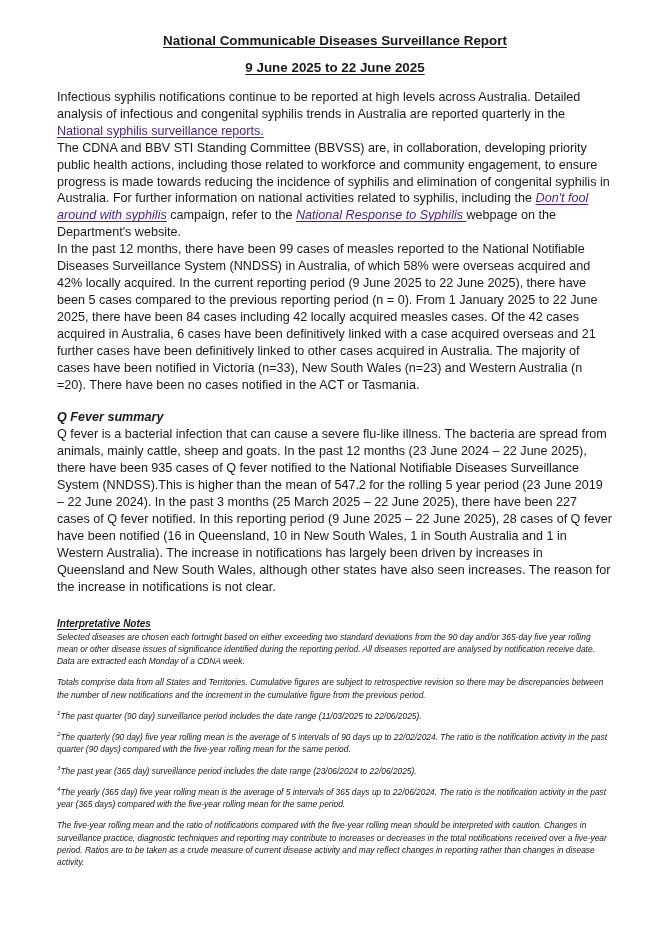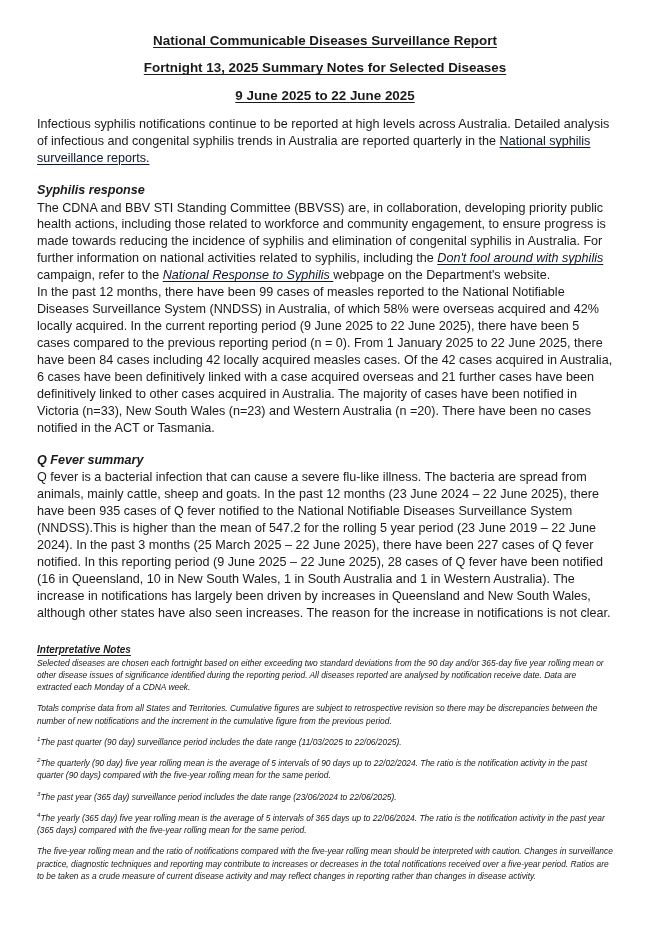--- a/index.html
+++ b/index.html
@@ -11,21 +11,21 @@
     width: 667px;
     height: 940px;
     font-family: "Liberation Sans", sans-serif;
     color: #1a1a1a;
     overflow: hidden;
   }
   .page {
     width: 667px;
     height: 770px;
     box-sizing: border-box;
-    padding: 34px 54px 0 37px;
+    padding: 34px 54px 0 57px;
     position: relative;
   }
 
   
   .title-block { text-align: center; }
   .doc-title {
     font-size: 13.4px;
     font-weight: bold;
     line-height: 1.0;
     margin: 0 0 14px 0;
@@ -56,21 +56,21 @@
 
   
   p.body-para {
     font-size: 12.6px;
     line-height: 1.345;
     margin: 0;
     text-align: left;
     letter-spacing: -0.01px;
   }
   a.doc-link {
-    color: #0f172a;
+    color: #4c1d95;
     text-decoration: underline;
     text-underline-offset: 1.5px;
   }
   a.doc-link.ital { font-style: italic; }
 
   
   .notes { margin-top: 22px; }
   h4.notes-head {
     font-size: 10px;
     font-weight: bold;
@@ -95,27 +95,25 @@
     line-height: 0;
   }
 </style>
 </head>
 <body>
 
 <div class="page">
 
   <div class="title-block">
     <div class="doc-title"><span>National Communicable Diseases Surveillance Report</span></div>
-    <div class="doc-title"><span>Fortnight 13, 2025 Summary Notes for Selected Diseases</span></div>
     <div class="doc-title"><span>9 June 2025 to 22 June 2025</span></div>
   </div>
 
   <p class="body-para"><span>Infectious syphilis notifications continue to be reported at high levels across Australia. Detailed analysis of infectious and congenital syphilis trends in Australia are reported quarterly in the </span><a class="doc-link" href="#">National syphilis surveillance reports.</a></p>
 
-  <h3 class="sub-head"><span>Syphilis response</span></h3>
   <p class="body-para"><span>The CDNA and BBV STI Standing Committee (BBVSS) are, in collaboration, developing priority public health actions, including those related to workforce and community engagement, to ensure progress is made towards reducing the incidence of syphilis and elimination of congenital syphilis in Australia. For further information on national activities related to syphilis, including the </span><a class="doc-link ital" href="#">Don't fool around with syphilis</a><span> campaign, refer to the </span><a class="doc-link ital" href="#">National Response to Syphilis </a><span>webpage on the Department's website.</span></p>
 
   <p class="body-para">In the past 12 months, there have been 99 cases of measles reported to the National Notifiable Diseases Surveillance System (NNDSS) in Australia, of which 58% were overseas acquired and 42% locally acquired. In the current reporting period (9 June 2025 to 22 June 2025), there have been 5 cases compared to the previous reporting period (n = 0). From 1 January 2025 to 22 June 2025, there have been 84 cases including 42 locally acquired measles cases. Of the 42 cases acquired in Australia, 6 cases have been definitively linked with a case acquired overseas and 21 further cases have been definitively linked to other cases acquired in Australia. The majority of cases have been notified in Victoria (n=33), New South Wales (n=23) and Western Australia (n =20). There have been no cases notified in the ACT or Tasmania.</p>
 
   <h3 class="sub-head"><span>Q Fever summary</span></h3>
   <p class="body-para">Q fever is a bacterial infection that can cause a severe flu-like illness. The bacteria are spread from animals, mainly cattle, sheep and goats. In the past 12 months (23 June 2024 – 22 June 2025), there have been 935 cases of Q fever notified to the National Notifiable Diseases Surveillance System (NNDSS).This is higher than the mean of 547.2 for the rolling 5 year period (23 June 2019 – 22 June 2024).  In the past 3 months (25 March 2025 – 22 June 2025), there have been 227 cases of Q fever notified. In this reporting period (9 June 2025 – 22 June 2025), 28 cases of Q fever have been notified (16 in Queensland, 10 in New South Wales, 1 in South Australia and 1 in Western Australia). The increase in notifications has largely been driven by increases in Queensland and New South Wales, although other states have also seen increases. The reason for the increase in notifications is not clear.</p>
 
   <div class="notes">
     <h4 class="notes-head"><span>Interpretative Notes</span></h4>
     <p class="note-para">Selected diseases are chosen each fortnight based on either exceeding two standard deviations from the 90 day and/or 365-day five year rolling mean or other disease issues of significance identified during the reporting period.  All diseases reported are analysed by notification receive date. Data are extracted each Monday of a CDNA week.</p>

